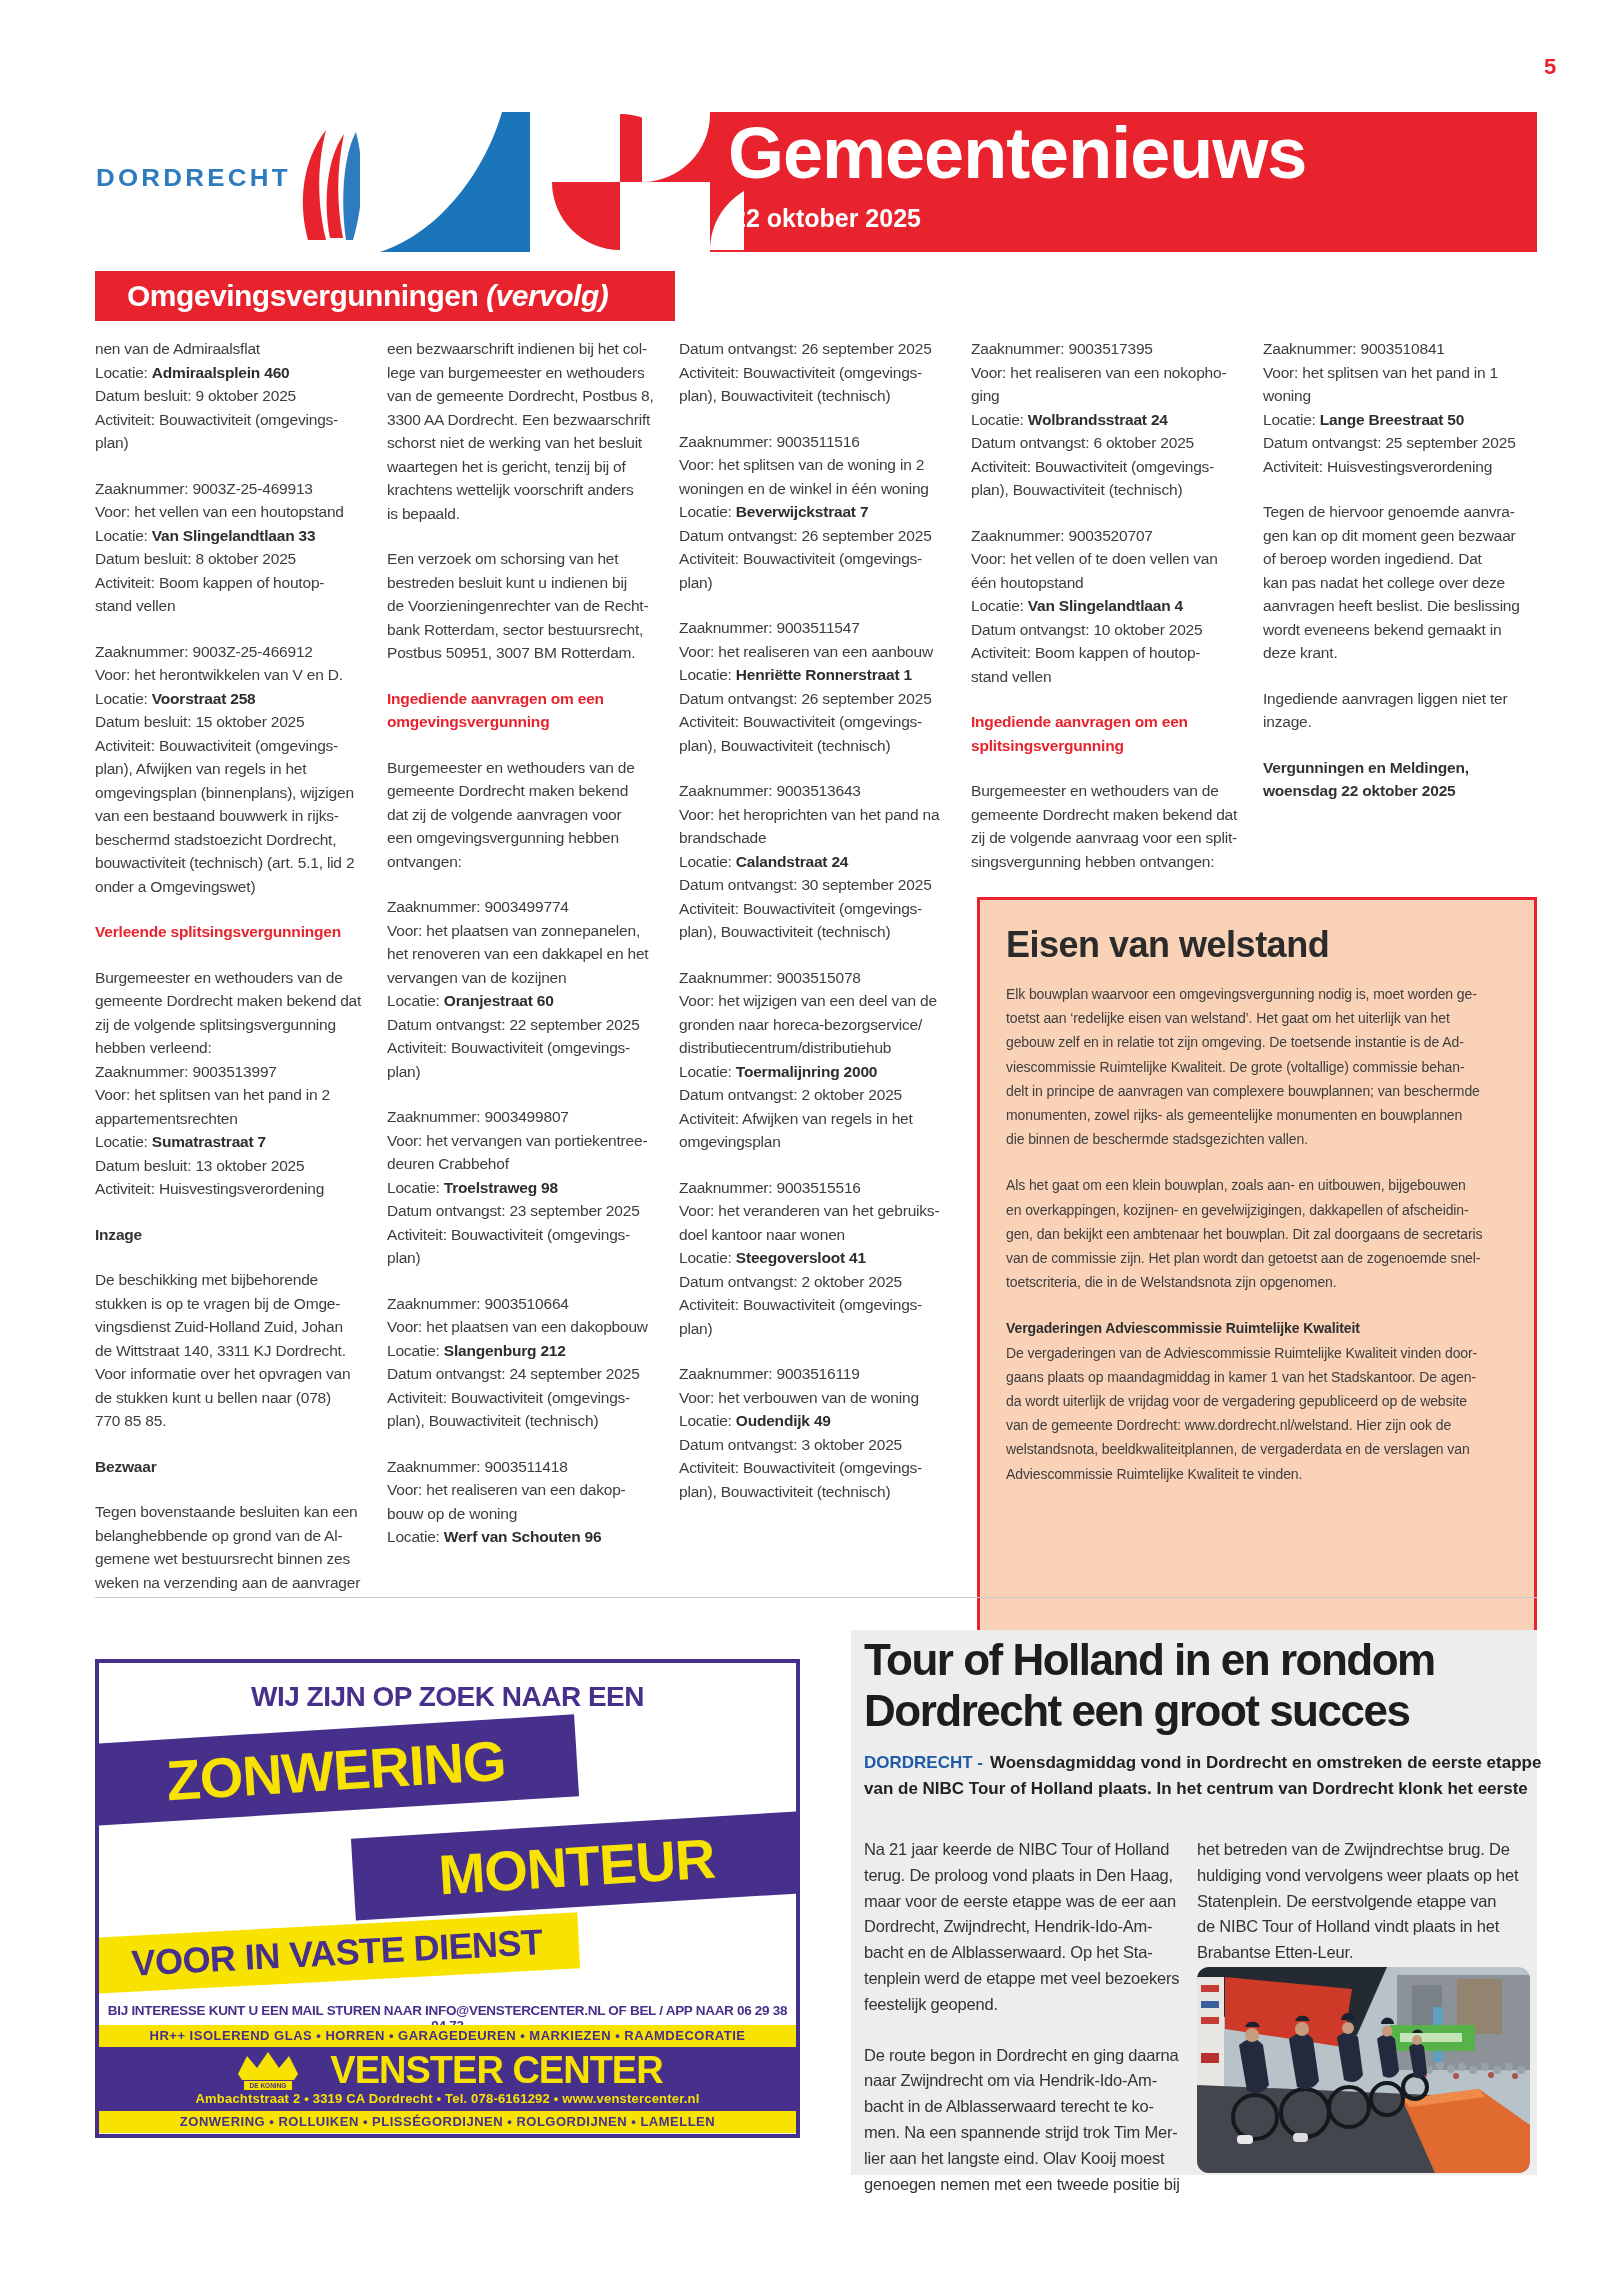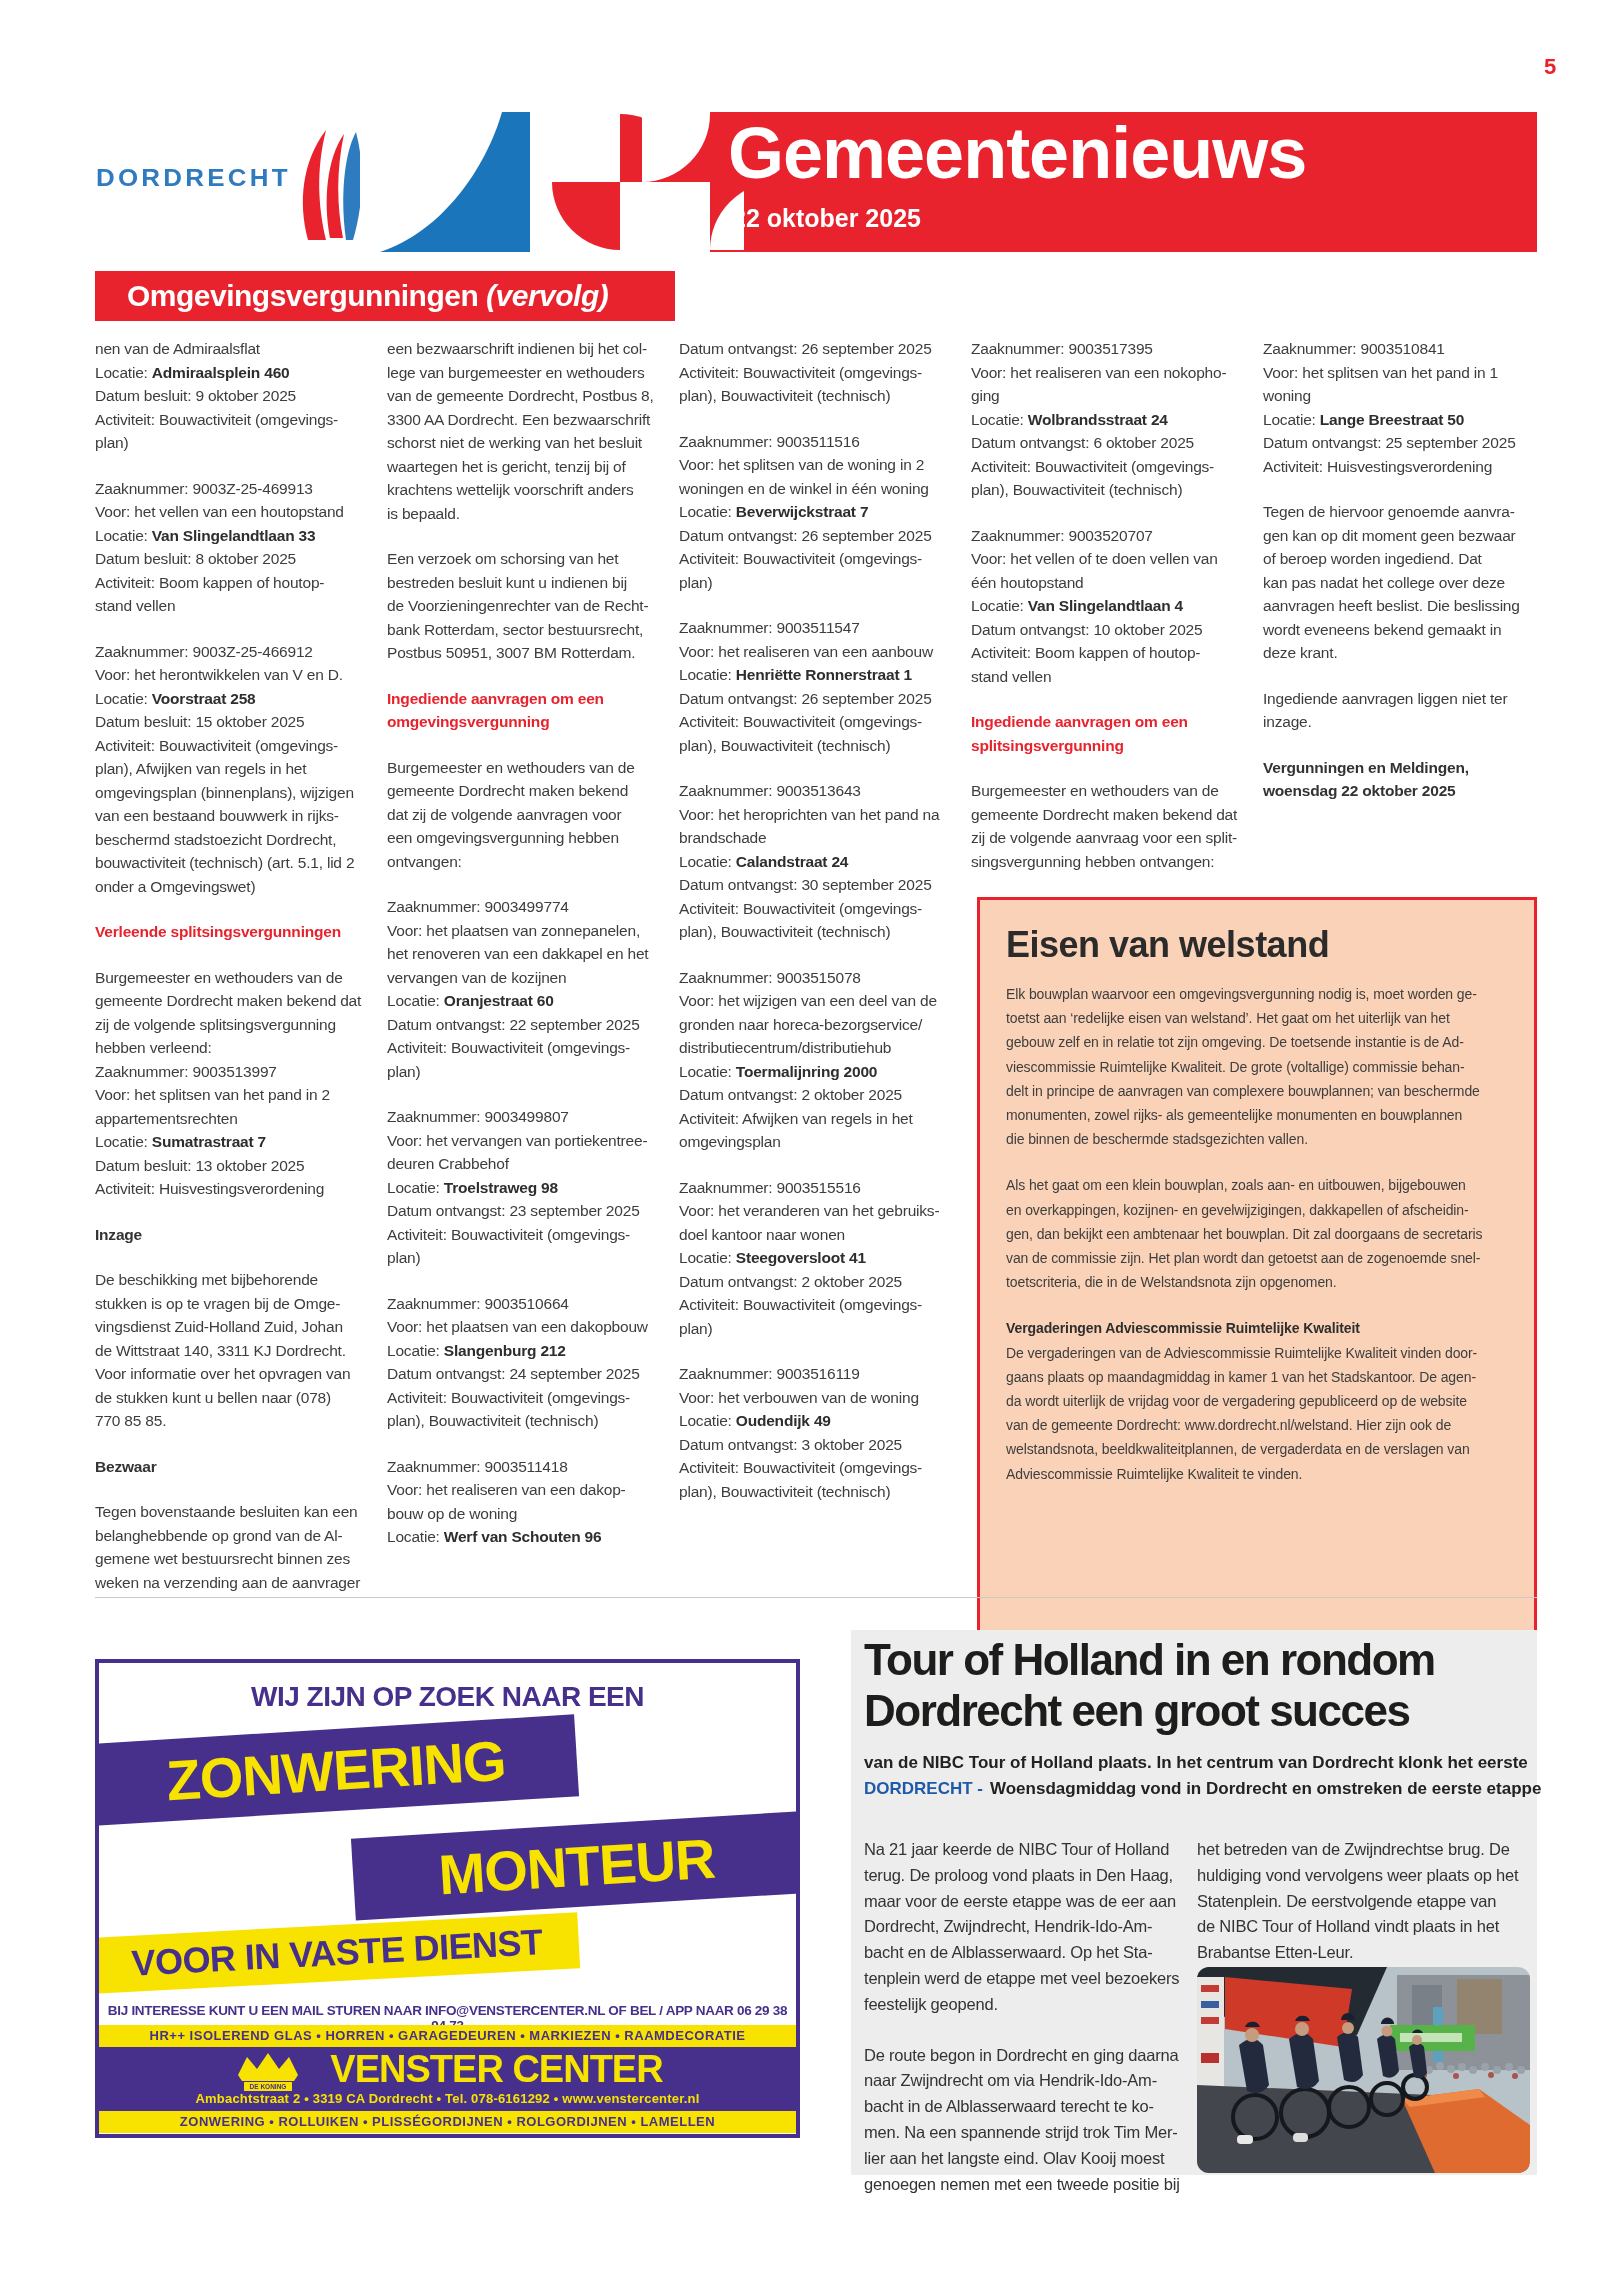--- a/index.html
+++ b/index.html
@@ -54,21 +54,21 @@
   .band-yellow{background:var(--yellow);color:var(--purple)}
   .band1{left:-4px;top:66px;width:482px;height:82px;transform:rotate(-3.5deg);font-size:56px;letter-spacing:-1px}
   .band2{left:254px;top:162px;width:447px;height:82px;transform:rotate(-3.5deg);font-size:56px;letter-spacing:-1px}
   .band3{left:-4px;top:262px;width:484px;height:56px;transform:rotate(-3deg);font-size:36px;letter-spacing:-0.5px}
   .ad-contact{position:absolute;left:0;top:340px;width:100%;text-align:center;color:var(--purple);
               font-weight:bold;font-size:13.5px;letter-spacing:-0.3px}
   .ad-ybar{position:absolute;left:0;width:100%;height:22px;background:var(--yellow);color:var(--purple);
            font-weight:bold;font-size:13px;text-align:center;line-height:22px;letter-spacing:0.5px}
   .ybar1{top:362px}
   .ad-pblock{position:absolute;left:0;top:384px;width:100%;height:64px;background:var(--purple);color:var(--yellow)}
-  .vc-row{display:flex;align-items:flex-end;justify-content:center;gap:26px;height:42px;margin-top:2px}
+  .vc-row{display:flex;align-items:center;justify-content:center;gap:26px;height:42px;margin-top:2px}
   .vc-name{font-weight:bold;font-size:38px;letter-spacing:-1px;color:var(--yellow)}
   .vc-addr{text-align:center;font-weight:bold;font-size:13px;letter-spacing:0.2px}
   .ybar2{top:448px}
 
   
   .article{position:absolute;left:851px;top:1630px;width:686px;height:545px;background:#ededed}
   .art-title{position:absolute;left:13px;top:4px;font-weight:bold;font-size:44px;line-height:51px;
              color:#1d1d1b;letter-spacing:-1.5px}
   .art-intro{position:absolute;left:13px;top:120px;width:662px}
   .art-intro .iln{font-size:17px;line-height:26px;font-weight:bold;color:#222;white-space:nowrap}
@@ -416,22 +416,22 @@
     </div>
     <div class="ad-ybar ybar2">ZONWERING • ROLLUIKEN • PLISSÉGORDIJNEN • ROLGORDIJNEN • LAMELLEN</div>
   </div>
 
   <div class="article">
     <div class="art-title">
       <div>Tour of Holland in en rondom</div>
       <div>Dordrecht een groot succes</div>
     </div>
     <div class="art-intro">
+      <div class="iln"><span class="dateline">DORDRECHT -</span><span>Woensdagmiddag vond in Dordrecht en omstreken de eerste etappe</span></div>
       <div class="iln">van de NIBC Tour of Holland plaats. In het centrum van Dordrecht klonk het eerste</div>
-      <div class="iln"><span class="dateline">DORDRECHT -</span><span>Woensdagmiddag vond in Dordrecht en omstreken de eerste etappe</span></div>
     </div>
     <div class="art-col art-left">
         <div class="blk p">
           <div class="ln">Na 21 jaar keerde de NIBC Tour of Holland</div>
           <div class="ln">terug. De proloog vond plaats in Den Haag,</div>
           <div class="ln">maar voor de eerste etappe was de eer aan</div>
           <div class="ln">Dordrecht, Zwijndrecht, Hendrik-Ido-Am-</div>
           <div class="ln">bacht en de Alblasserwaard. Op het Sta-</div>
           <div class="ln">tenplein werd de etappe met veel bezoekers</div>
           <div class="ln">feestelijk geopend.</div>

